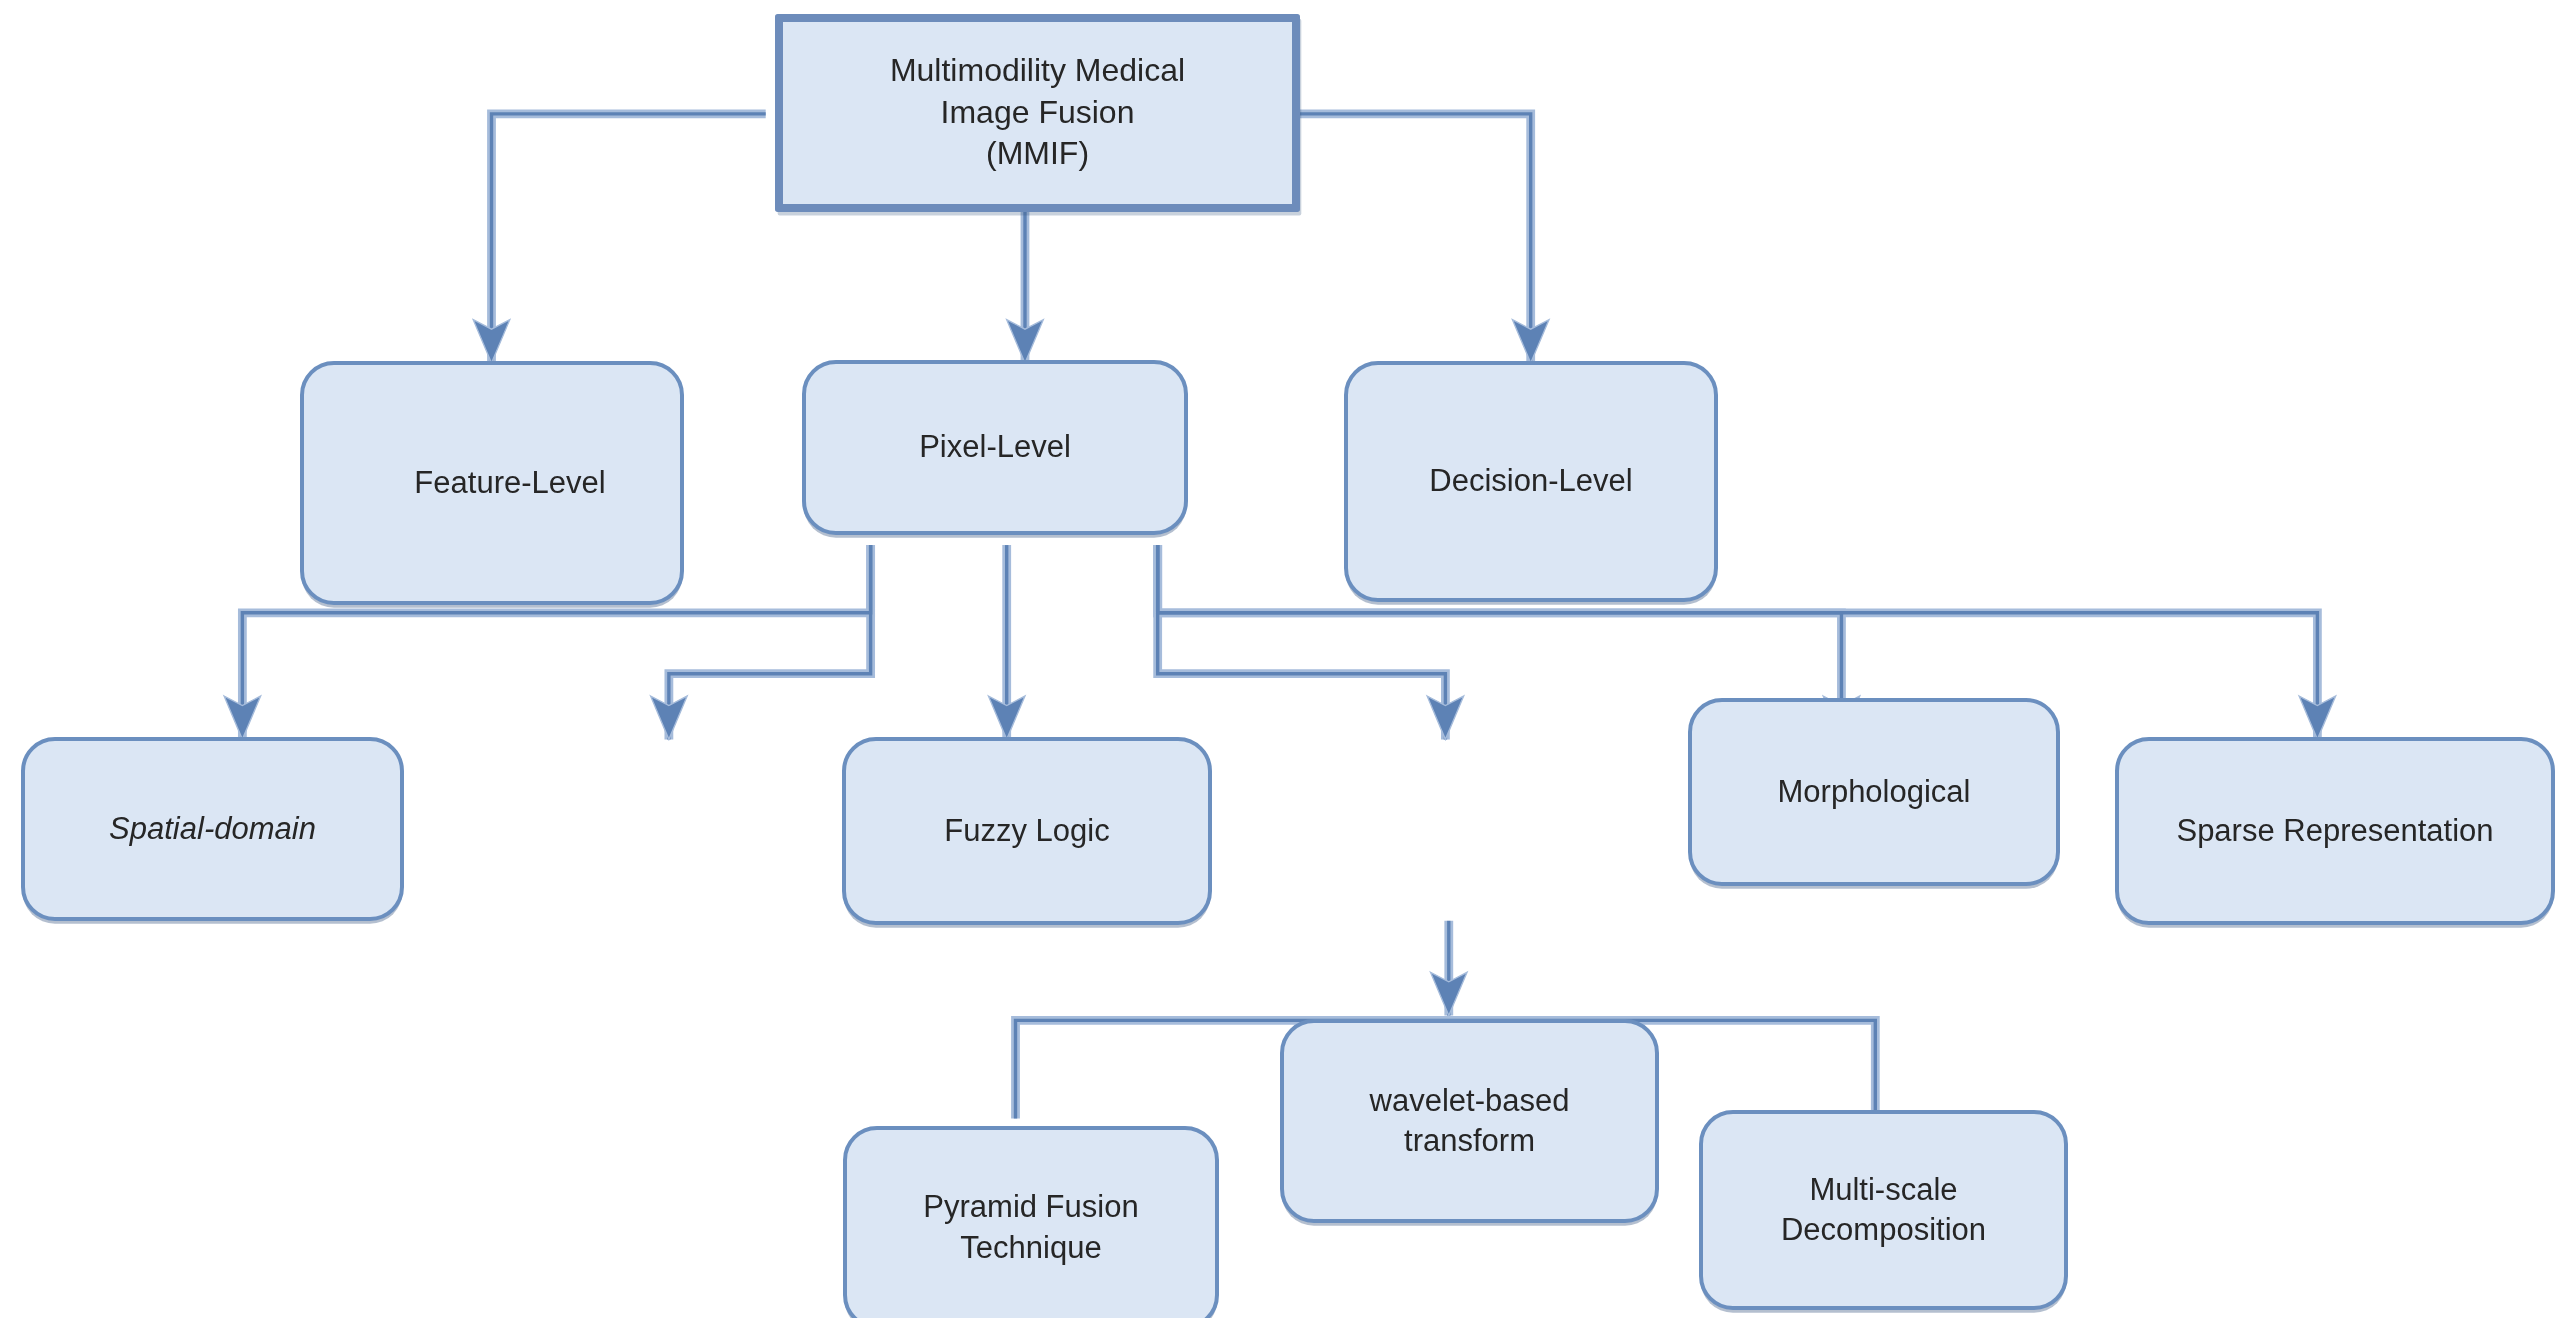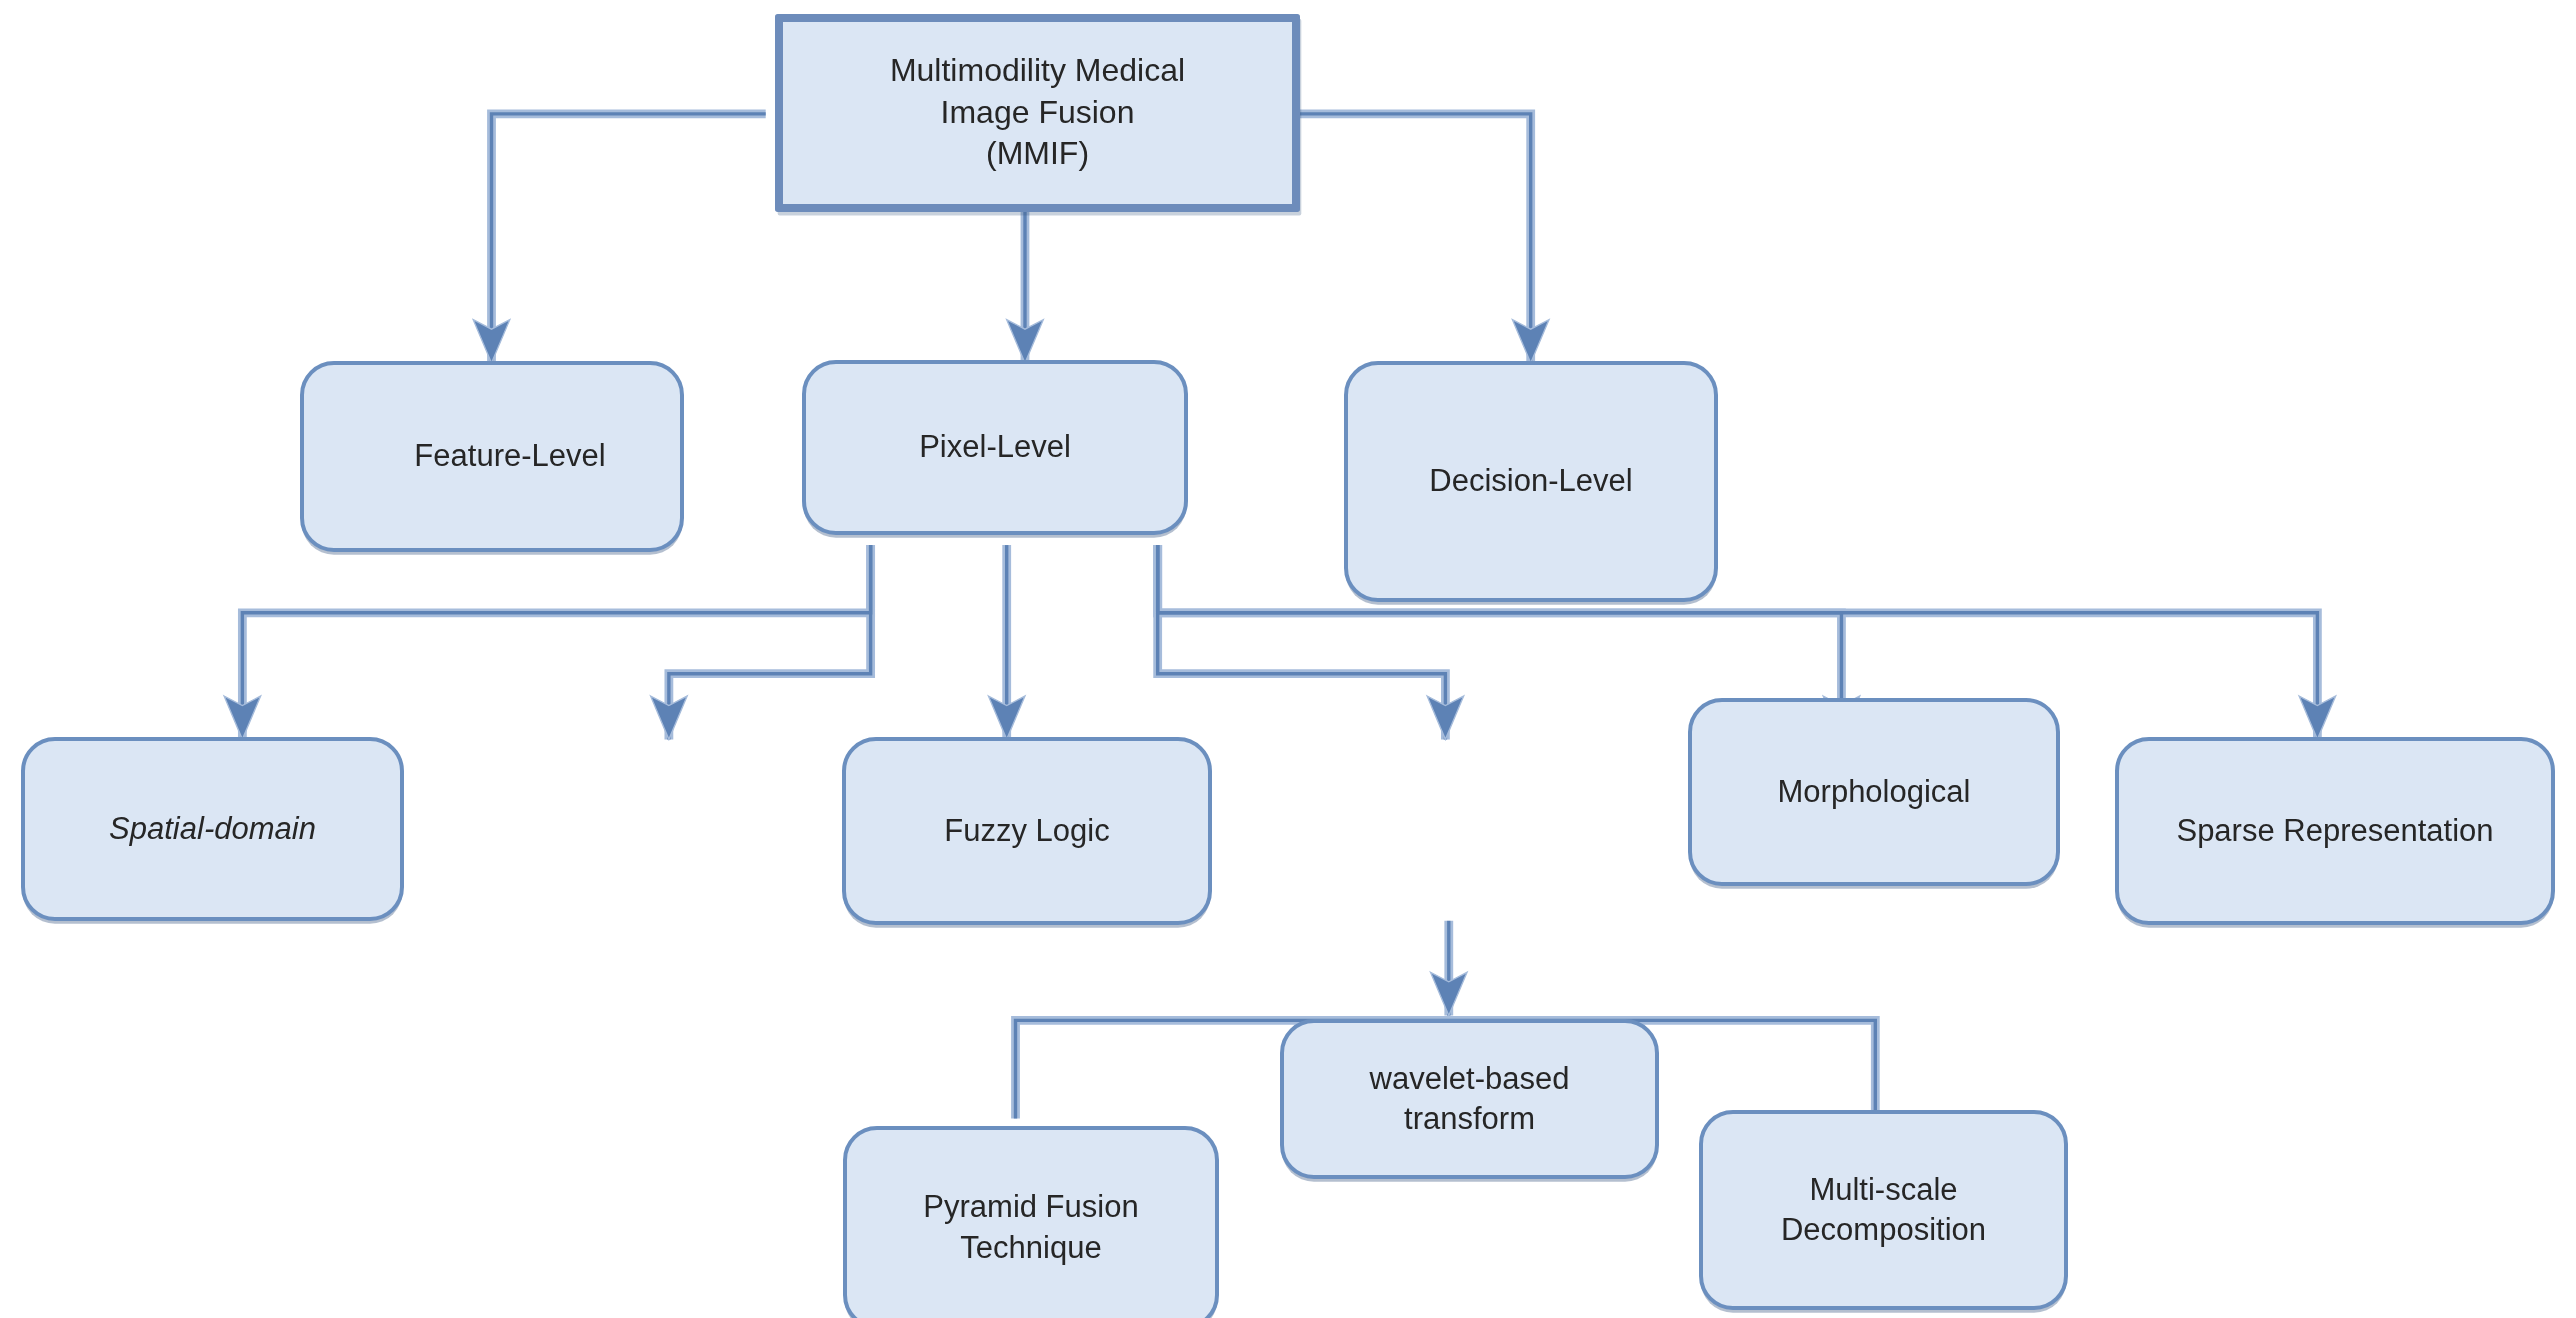--- a/index.html
+++ b/index.html
@@ -96,21 +96,21 @@
   </svg>
 
   <div class="box root" style="left:763px;top:13.5px;width:525px;height:198px;margin-left:12px;">
     <div class="lbl">
       <span class="line">Multimodility Medical</span>
       <span class="line">Image Fusion</span>
       <span class="line">(MMIF)</span>
     </div>
   </div>
 
-  <div class="box round" style="left:300px;top:361px;width:384px;height:191px;padding-left:36px;">
+  <div class="box round" style="left:300px;top:361px;width:384px;height:244px;padding-left:36px;">
     <span class="lbl">Feature-Level</span>
   </div>
 
   <div class="box round" style="left:802px;top:360px;width:386px;height:175px;">
     <span class="lbl">Pixel-Level</span>
   </div>
 
   <div class="box round" style="left:1344px;top:361px;width:374px;height:241px;">
     <span class="lbl">Decision-Level</span>
   </div>
@@ -133,21 +133,21 @@
     <span class="lbl">Sparse Representation</span>
   </div>
 
   <div class="box round" style="left:843px;top:1110px;width:376px;height:203px;margin-top:16px;">
     <div class="lbl">
       <span class="line">Pyramid Fusion</span>
       <span class="line">Technique</span>
     </div>
   </div>
 
-  <div class="box round" style="left:1280px;top:1019px;width:379px;height:160px;">
+  <div class="box round" style="left:1280px;top:1019px;width:379px;height:204px;">
     <div class="lbl">
       <span class="line">wavelet-based</span>
       <span class="line">transform</span>
     </div>
   </div>
 
   <div class="box round" style="left:1699px;top:1110px;width:369px;height:200px;">
     <div class="lbl">
       <span class="line">Multi-scale</span>
       <span class="line">Decomposition</span>

